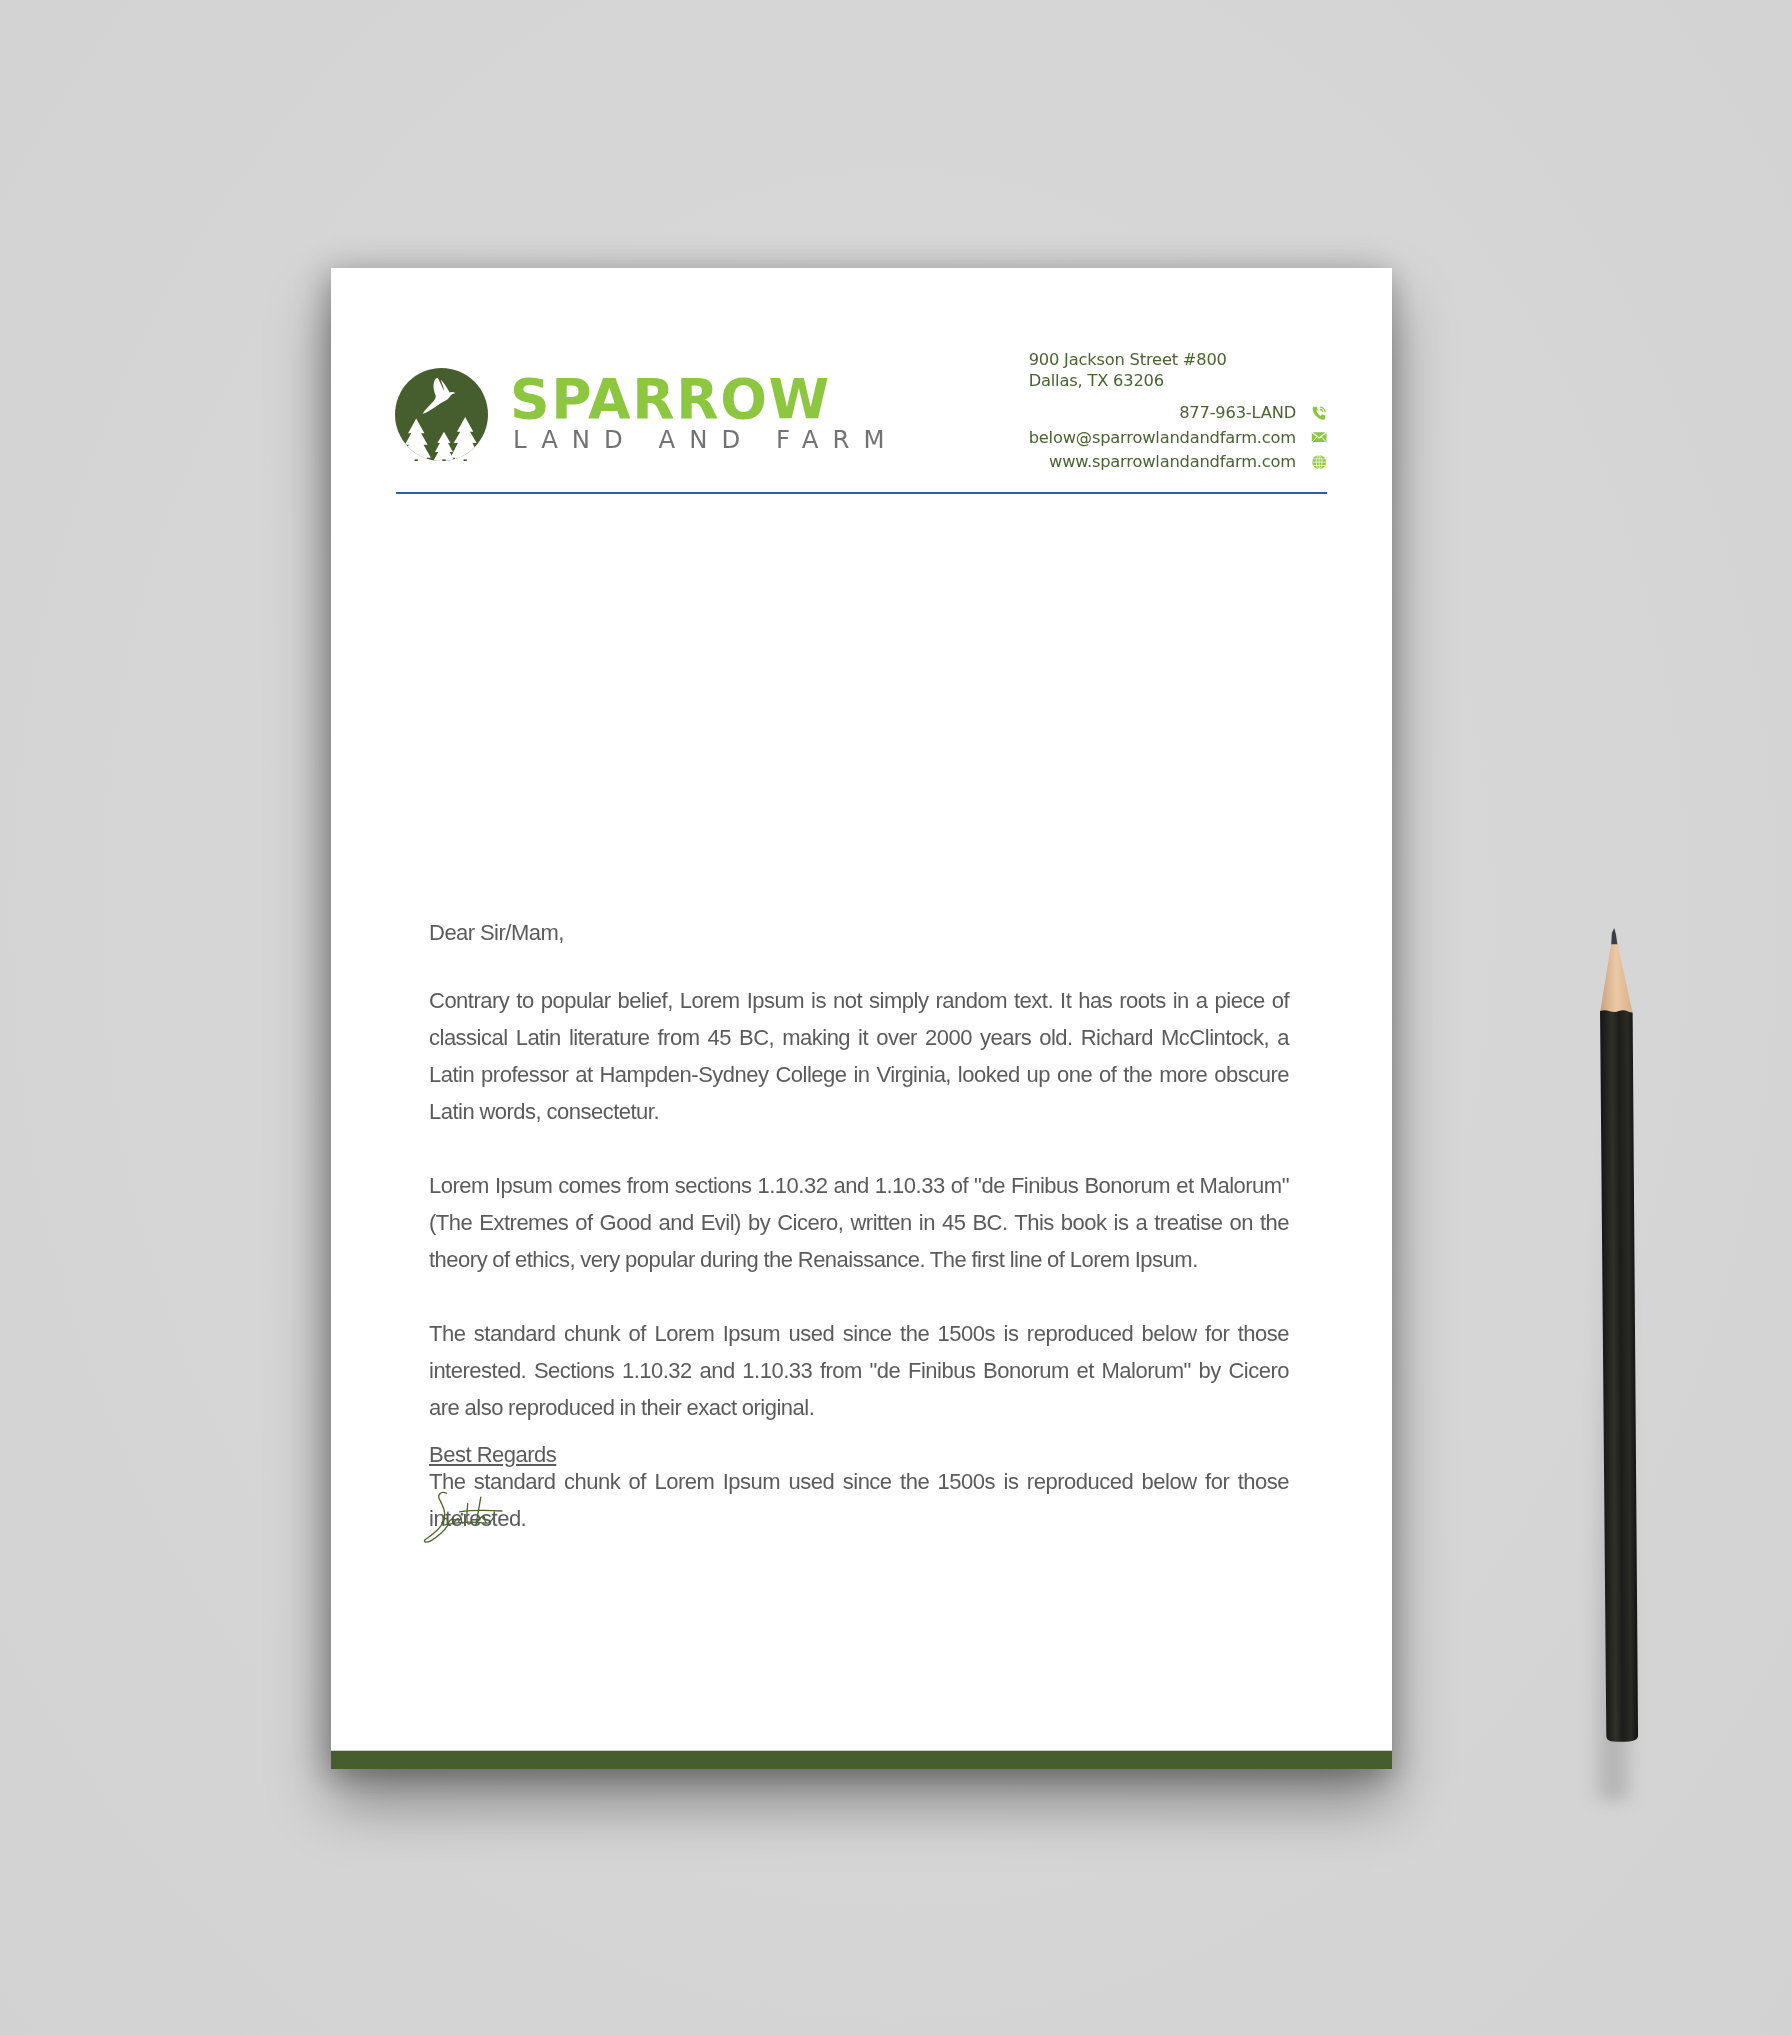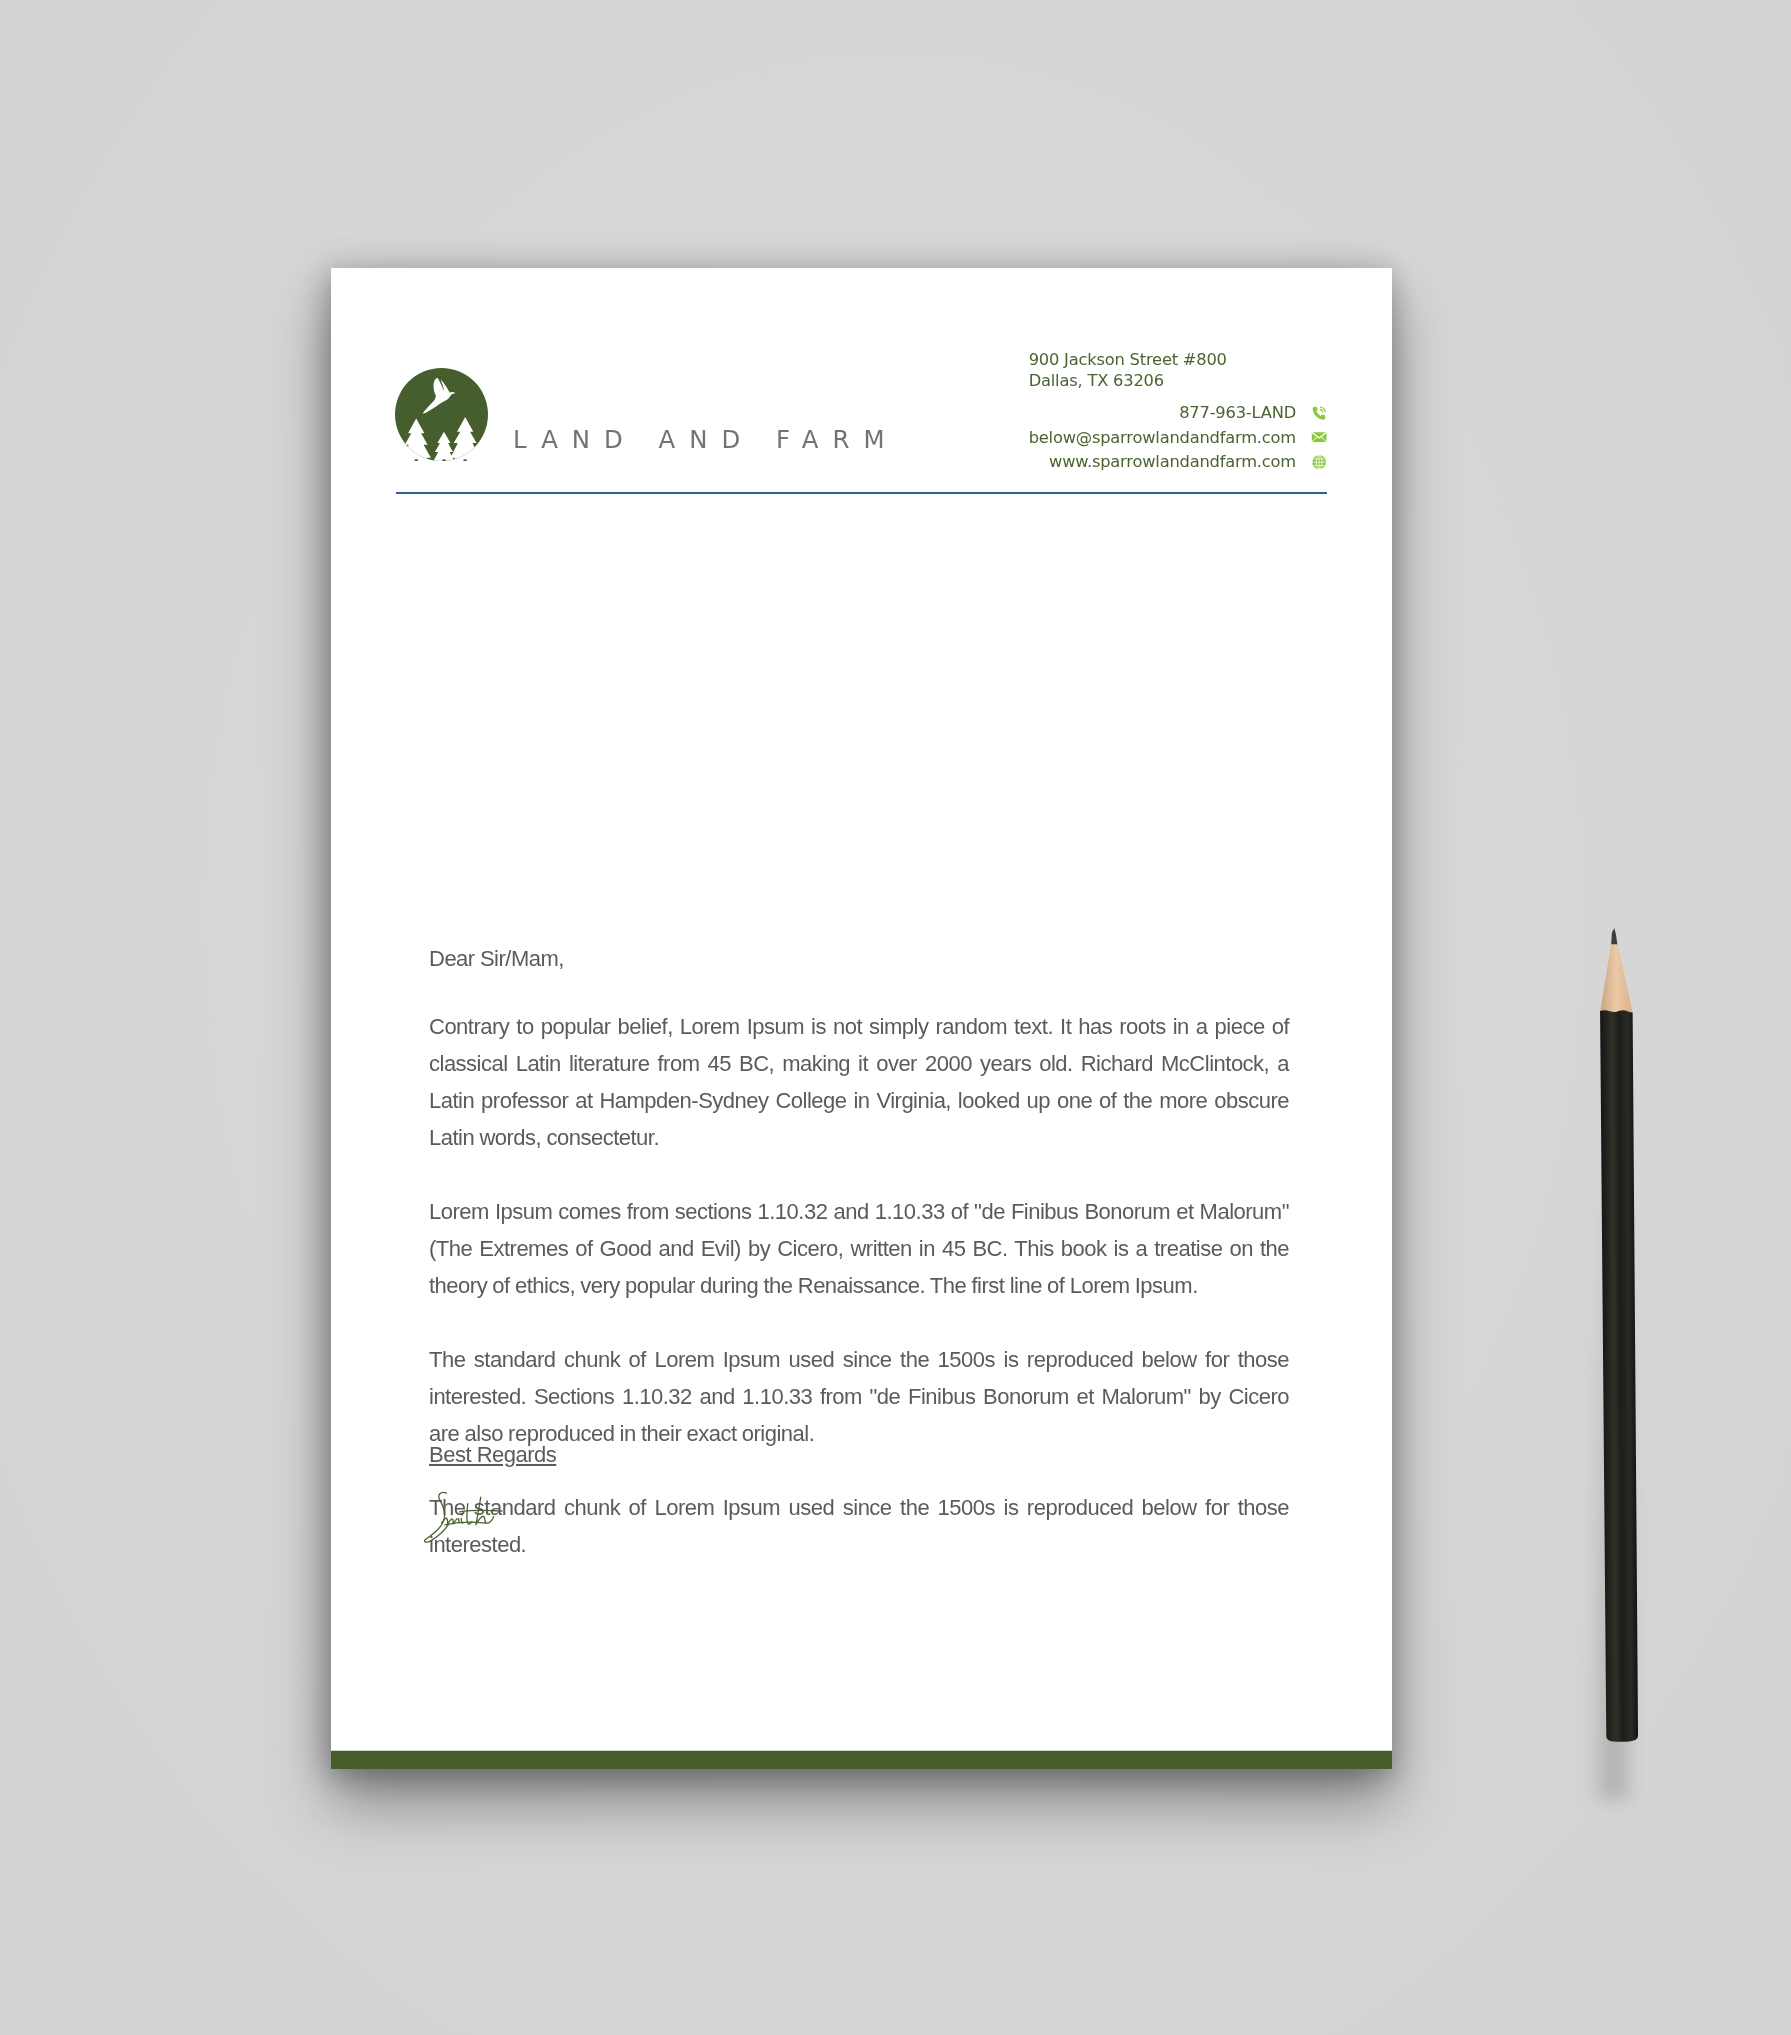--- a/index.html
+++ b/index.html
@@ -41,21 +41,21 @@
     display: flex; justify-content: flex-end; align-items: center;
     height: 24.4px; white-space: nowrap; letter-spacing: -0.2px;
   }
   .contact-row .icon { width: 16.3px; height: 16.3px; margin-left: 14.7px; display: inline-flex; }
   .gap-addr { height: 9.8px; }
   .header-rule {
     position: absolute; left: 65px; top: 224px; width: 931px; height: 1.6px; background: #2e5f9a;
   }
   
   .letter {
-    position: absolute; left: 98px; top: 672px; width: 860px;
+    position: absolute; left: 98px; top: 646px; width: 860px;
     font-family: "Liberation Sans", sans-serif; font-size: 22px; line-height: 37px;
     color: #5b5b5b; letter-spacing: -0.5px; word-spacing: -0.4px;
   }
   .letter p { margin: 0 0 37px 0; text-align: justify; text-align-last: left; }
   .letter .greeting { margin-bottom: 31px; }
   .closing {
     position: absolute; left: 98px; top: 1173px;
     font-family: "Liberation Sans", sans-serif; font-size: 22px; line-height: 28px;
     color: #5b5b5b; letter-spacing: -0.5px; text-decoration: underline;
   }
@@ -94,20 +94,21 @@
       <polygon points="60,78 68,92 65,92 71,103 67,103 74,116 46,116 53,103 49,103 55,92 52,92"></polygon>
       <polygon points="86,60 96,78 92,78 100,92 95,92 104,110 99,110 96,118 76,118 73,110 68,110 77,92 72,92 80,78 76,78"></polygon>
     </g>
     <g fill="#465e2d">
       <rect x="24" y="112" width="4" height="6"></rect>
       <rect x="58" y="112" width="4" height="6"></rect>
       <rect x="84" y="112" width="4" height="6"></rect>
     </g>
   </svg>
 
+  <div class="brand-name">SPARROW</div>
   <div class="brand-sub">LAND AND FARM</div>
 
   <div class="contact">
     <div class="addr-line">900 Jackson Street #800</div>
     <div class="addr-line">Dallas, TX 63206</div>
     <div class="gap-addr"></div>
     <div class="contact-row">
       <span>877-963-LAND</span>
       <span class="icon">
         <svg viewBox="0 0 20 20" width="16.3" height="16.3">

